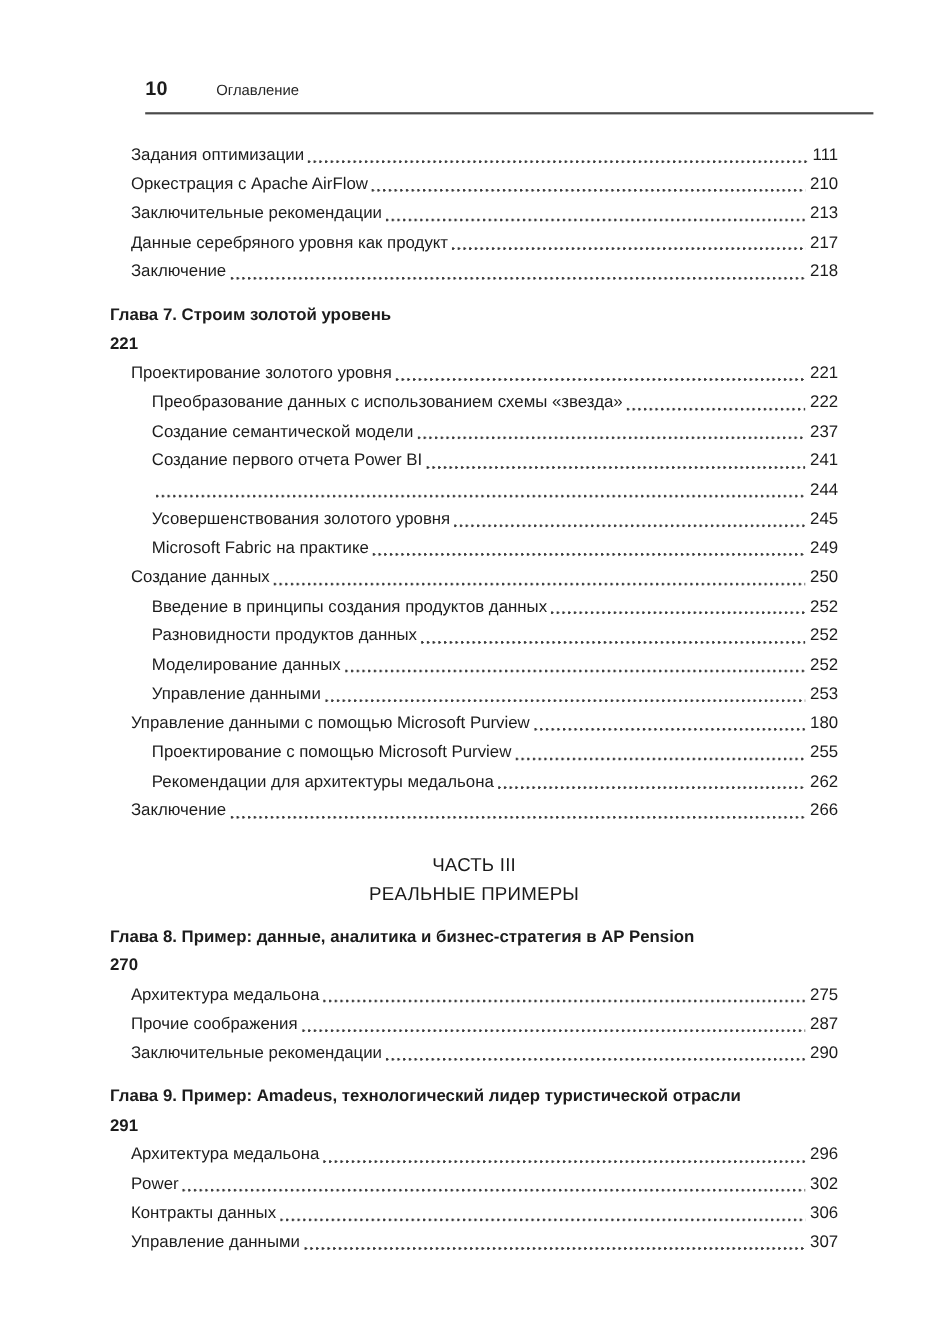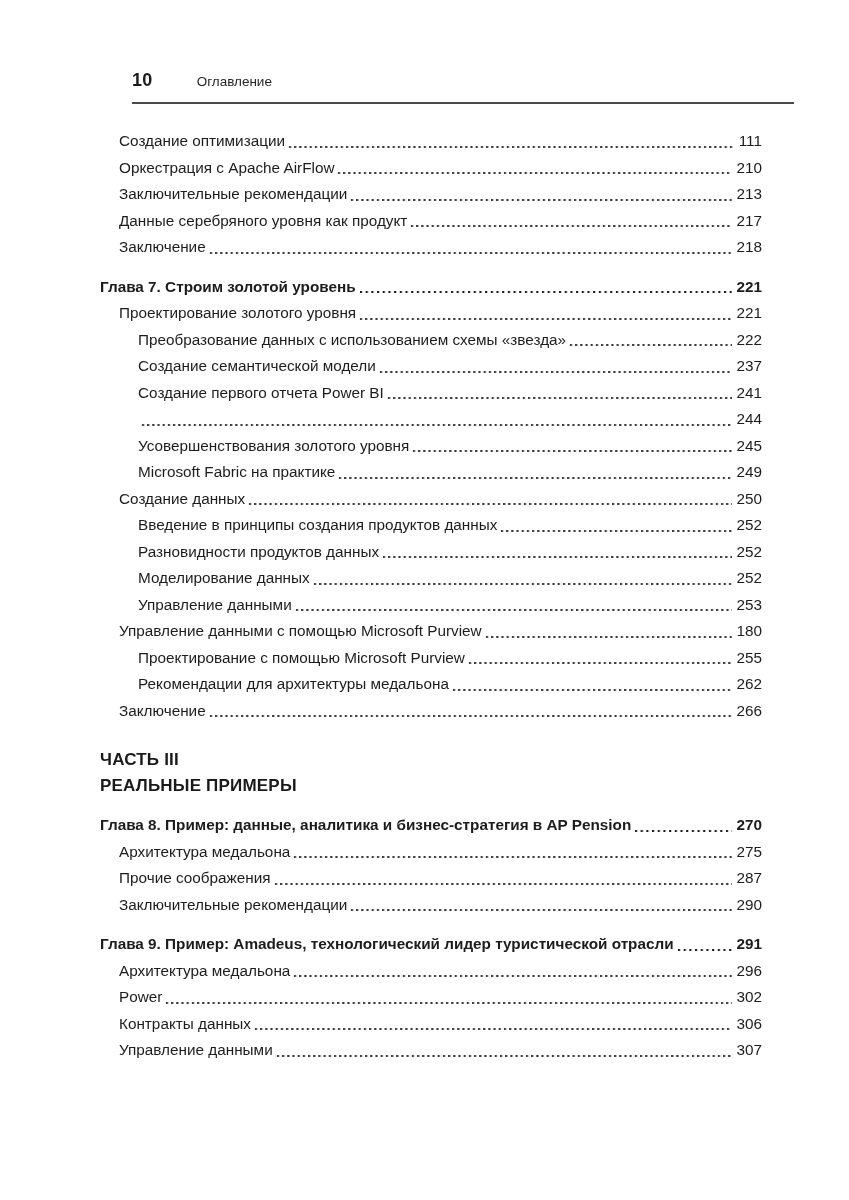--- a/index.html
+++ b/index.html
@@ -46,20 +46,21 @@
   .row {
     display: flex;
     line-height: 26.5px;
     font-size: 15.3px;
   }
   .row.lvl1 { padding-left: 19px; }
   .row.lvl2 { padding-left: 38px; }
   .row.chapter {
     font-weight: 700;
     margin-top: 13px;
+    flex-direction: column;
   }
   .title {
     white-space: nowrap;
     flex: 0 0 auto;
   }
   .leader {
     flex: 1 1 auto;
     min-width: 10px;
     margin: 0 4px 0 3px;
     background-image: radial-gradient(circle at 2px 2px, #3a3a3a 1.05px, transparent 1.25px);
@@ -69,38 +70,39 @@
   }
   .row.chapter .leader {
     background-image: radial-gradient(circle at 2px 2px, #1c1c1c 1.3px, transparent 1.45px);
     background-size: 5.7px 4px;
   }
   .pg {
     white-space: nowrap;
     flex: 0 0 auto;
   }
   .part-heading {
-    font-weight: 700;
+    text-align: center;
+    font-weight: 400;
     font-size: 17px;
     line-height: 26px;
     margin-top: 23px;
     letter-spacing: 0.2px;
     color: #1a1a1a;
   }
 </style>
 </head>
 <body>
 
 <div class="page">
   <header class="running-head">
     <span class="folio">10</span><span class="running-title">Оглавление</span>
   </header>
   <main class="toc">
       <div class="row lvl1">
-        <span class="title">Создание оптимизации</span>
+        <span class="title">Задания оптимизации</span>
         <span class="leader"></span>
         <span class="pg">111</span>
       </div>
       <div class="row lvl1">
         <span class="title">Оркестрация с Apache AirFlow</span>
         <span class="leader"></span>
         <span class="pg">210</span>
       </div>
       <div class="row lvl1">
         <span class="title">Заключительные рекомендации</span>

